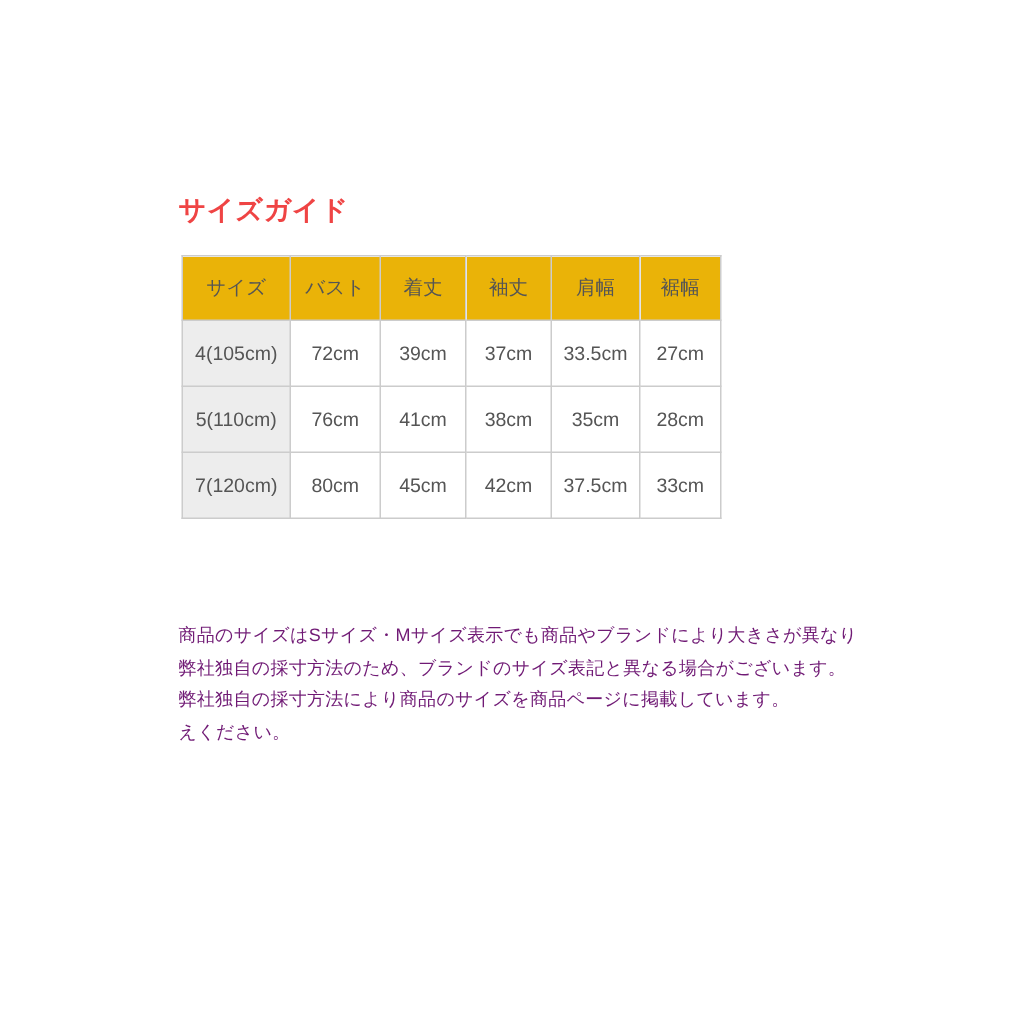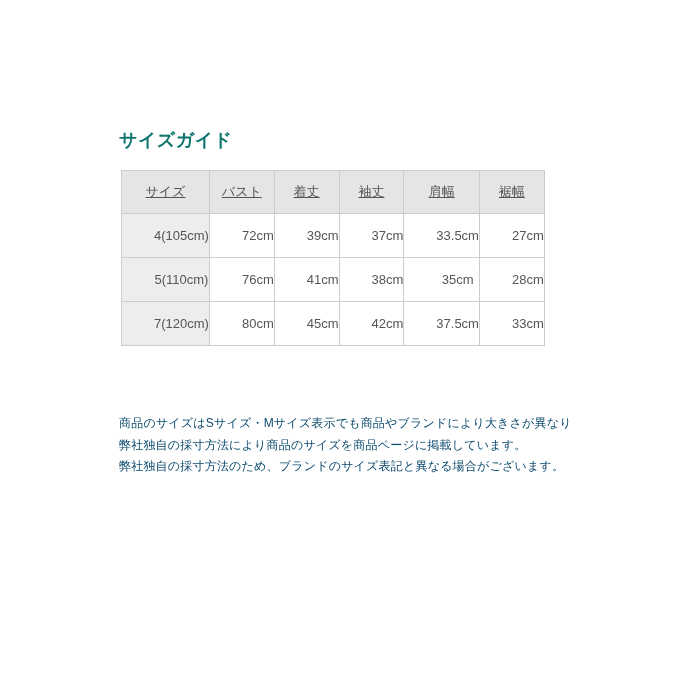--- a/index.html
+++ b/index.html
@@ -16,21 +16,21 @@
       width: 680px;
       height: 680px;
       background: #ffffff;
     }
     .page-title {
       position: absolute;
       left: 119px;
       top: 128px;
       font-size: 18px;
       font-weight: bold;
-      color: #0f766e;
+      color: #ef4444;
       letter-spacing: 0.5px;
       white-space: nowrap;
     }
     table.size-table {
       position: absolute;
       left: 121px;
       top: 170px;
       border-collapse: collapse;
       table-layout: fixed;
     }
@@ -40,39 +40,37 @@
       text-align: center;
       vertical-align: middle;
       font-size: 13px;
       font-weight: normal;
       color: #555555;
       padding: 0;
       overflow: hidden;
       white-space: nowrap;
     }
     table.size-table th {
-      background: #e5e5e5;
+      background: #eab308;
       height: 42px;
-      text-decoration: underline;
     }
     table.size-table td {
       background: #ffffff;
       height: 43px;
-      padding-left: 32px;
     }
     table.size-table td.row-head {
       background: #ededed;
     }
     .notes {
       position: absolute;
       left: 119px;
       top: 413px;
       font-size: 12px;
       line-height: 21.7px;
-      color: #0c4a6e;
+      color: #701a75;
     }
     .notes .note-line {
       white-space: nowrap;
       letter-spacing: 0.2px;
     }
   </style>
 </head>
 <body>
 
 <div class="stage">
@@ -121,17 +119,18 @@
         <td>45cm</td>
         <td>42cm</td>
         <td>37.5cm</td>
         <td>33cm</td>
       </tr>
     </tbody>
   </table>
 
   <div class="notes">
     <div class="note-line">商品のサイズはSサイズ・Mサイズ表示でも商品やブランドにより大きさが異なり</div>
+    <div class="note-line">弊社独自の採寸方法のため、ブランドのサイズ表記と異なる場合がございます。</div>
     <div class="note-line">弊社独自の採寸方法により商品のサイズを商品ページに掲載しています。</div>
-    <div class="note-line">弊社独自の採寸方法のため、ブランドのサイズ表記と異なる場合がございます。</div>
+    <div class="note-line">えください。</div>
   </div>
 
 </div>
 
 </body></html>

